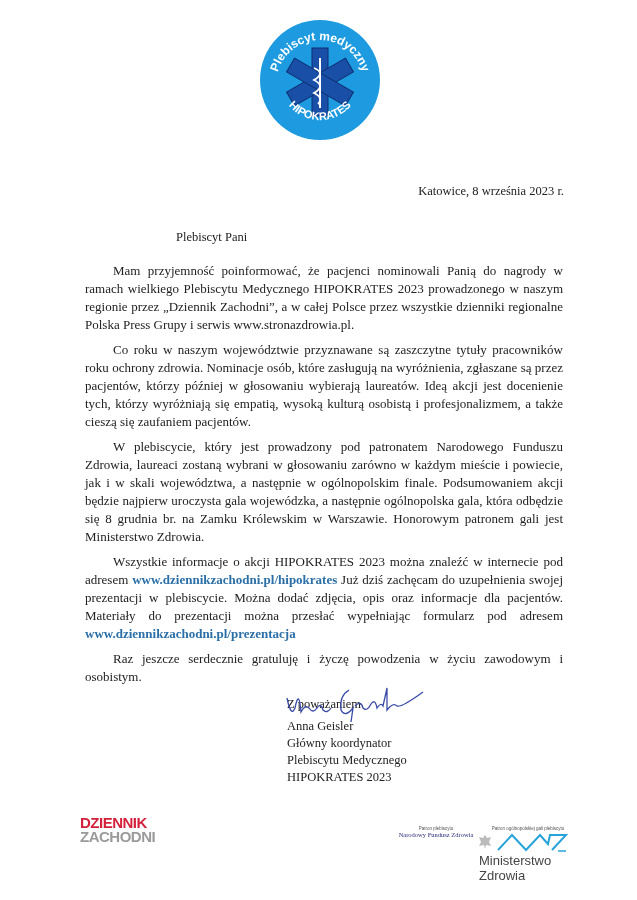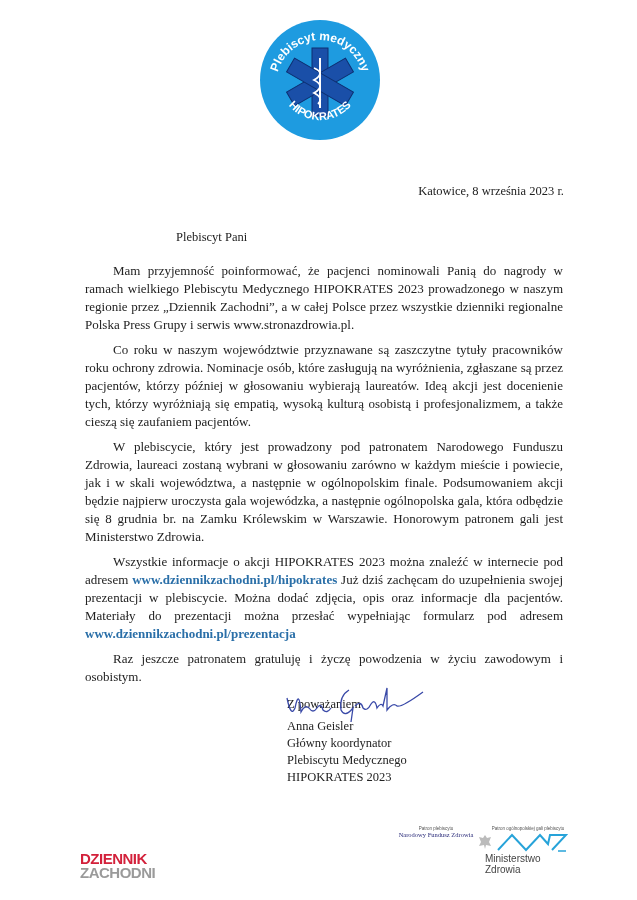--- a/index.html
+++ b/index.html
@@ -7,33 +7,33 @@
          font-family: "Liberation Serif", "DejaVu Serif", serif; color: #222; }
   .logo { position: absolute; left: 258px; top: 18px; width: 124px; height: 124px; }
   .date { position: absolute; top: 184px; right: 73px; font-size: 12.5px; }
   .recipient { position: absolute; left: 176px; top: 228px; font-size: 12.5px; line-height: 18px; }
   .body { position: absolute; left: 85px; top: 262px; width: 478px; font-size: 13px; line-height: 18px; text-align: justify; }
   .body p { margin: 0 0 7px 0; text-indent: 28px; }
   .link { color: #2a6fa8; font-weight: bold; }
   .closing { position: absolute; left: 287px; top: 697px; font-size: 12.5px; }
   .signature { position: absolute; left: 283px; top: 678px; width: 150px; height: 46px; }
   .signer { position: absolute; left: 287px; top: 718px; font-size: 12.5px; line-height: 17px; }
-  .dz-logo { position: absolute; left: 80px; top: 852px; font-family: "Liberation Sans", "DejaVu Sans", sans-serif;
+  .dz-logo { position: absolute; left: 80px; top: 816px; font-family: "Liberation Sans", "DejaVu Sans", sans-serif;
              font-weight: bold; font-size: 15px; line-height: 14px; letter-spacing: -0.5px; }
   .dz-logo .l1 { color: #d3213b; }
   .dz-logo .l2 { color: #9a9a9a; }
   .nfz { position: absolute; left: 386px; top: 826px; width: 100px; text-align: center;
          font-family: "Liberation Serif", serif; }
   .nfz .cap { font-family: "Liberation Sans", sans-serif; font-size: 4.5px; color: #555; }
   .nfz .mark { font-size: 27px; font-weight: bold; color: #2b2c7a; line-height: 28px; letter-spacing: -1px; }
   .nfz .sub { font-size: 6.5px; color: #2b2c7a; }
   .mz { position: absolute; left: 478px; top: 826px; width: 100px; font-family: "Liberation Sans", sans-serif; }
   .mz .cap { font-size: 4.5px; color: #555; text-align: center; }
   .mz .row { display: flex; align-items: center; gap: 4px; height: 22px; }
-  .mz .name { font-size: 10px; color: #444; margin-left: 7px; }
+  .mz .name { font-size: 13px; color: #444; margin-left: 1px; }
 </style>
 </head>
 <body>
 
 <div class="logo">
   <svg width="124" height="124" viewBox="0 0 124 124">
     <defs>
       <path id="arcTop" d="M 18 66 A 44 44 0 0 1 106 66"></path>
       <path id="arcBot" d="M 22 70 A 41 41 0 0 0 102 70"></path>
     </defs>
@@ -58,21 +58,21 @@
 
 <div class="recipient">
   <div>Plebiscyt Pani</div>
 </div>
 
 <div class="body">
   <p>Mam przyjemność poinformować, że pacjenci nominowali Panią do nagrody w ramach wielkiego Plebiscytu Medycznego HIPOKRATES 2023 prowadzonego w naszym regionie przez „Dziennik Zachodni”, a w całej Polsce przez wszystkie dzienniki regionalne Polska Press Grupy i serwis www.stronazdrowia.pl.</p>
   <p>Co roku w naszym województwie przyznawane są zaszczytne tytuły pracowników roku ochrony zdrowia. Nominacje osób, które zasługują na wyróżnienia, zgłaszane są przez pacjentów, którzy później w głosowaniu wybierają laureatów. Ideą akcji jest docenienie tych, którzy wyróżniają się empatią, wysoką kulturą osobistą i profesjonalizmem, a także cieszą się zaufaniem pacjentów.</p>
   <p>W plebiscycie, który jest prowadzony pod patronatem Narodowego Funduszu Zdrowia, laureaci zostaną wybrani w głosowaniu zarówno w każdym mieście i powiecie, jak i w skali województwa, a następnie w ogólnopolskim finale. Podsumowaniem akcji będzie najpierw uroczysta gala wojewódzka, a następnie ogólnopolska gala, która odbędzie się 8 grudnia br. na Zamku Królewskim w Warszawie. Honorowym patronem gali jest Ministerstwo Zdrowia.</p>
   <p><span>Wszystkie informacje o akcji HIPOKRATES 2023 można znaleźć w internecie pod adresem </span><span class="link">www.dziennikzachodni.pl/hipokrates</span><span> Już dziś zachęcam do uzupełnienia swojej prezentacji w plebiscycie. Można dodać zdjęcia, opis oraz informacje dla pacjentów. Materiały do prezentacji można przesłać wypełniając formularz pod adresem </span><span class="link">www.dziennikzachodni.pl/prezentacja</span></p>
-  <p>Raz jeszcze patronatem gratuluję i życzę powodzenia w życiu zawodowym i osobistym.</p>
+  <p>Raz jeszcze serdecznie gratuluję i życzę powodzenia w życiu zawodowym i osobistym.</p>
 </div>
 
 <div class="closing">Z poważaniem</div>
 
 <div class="signature">
   <svg width="150" height="46" viewBox="0 0 150 46">
     <path d="M 4 20 Q 8 40 12 30 Q 16 10 18 34 Q 22 26 26 30 Q 30 36 34 30 Q 38 24 40 32 Q 44 36 48 30" fill="none" stroke="#3a4aa8" stroke-width="1.3"></path>
     <path d="M 66 12 Q 56 18 58 32 Q 62 40 70 30 L 68 44 M 72 28 Q 78 22 80 30 Q 84 34 88 26 Q 92 20 94 30 Q 98 24 100 28 L 104 10 L 104 32 Q 110 24 114 28 Q 118 30 140 14" fill="none" stroke="#3a4aa8" stroke-width="1.3"></path>
   </svg>
 </div>

